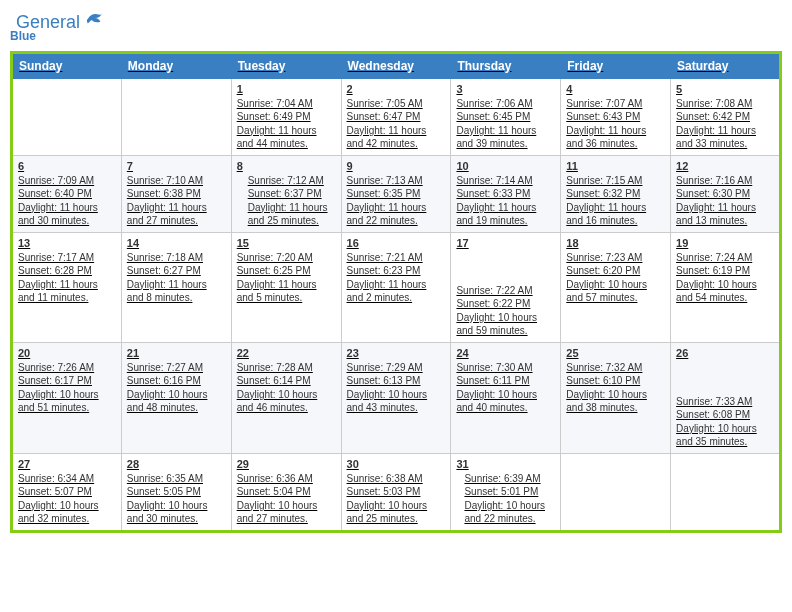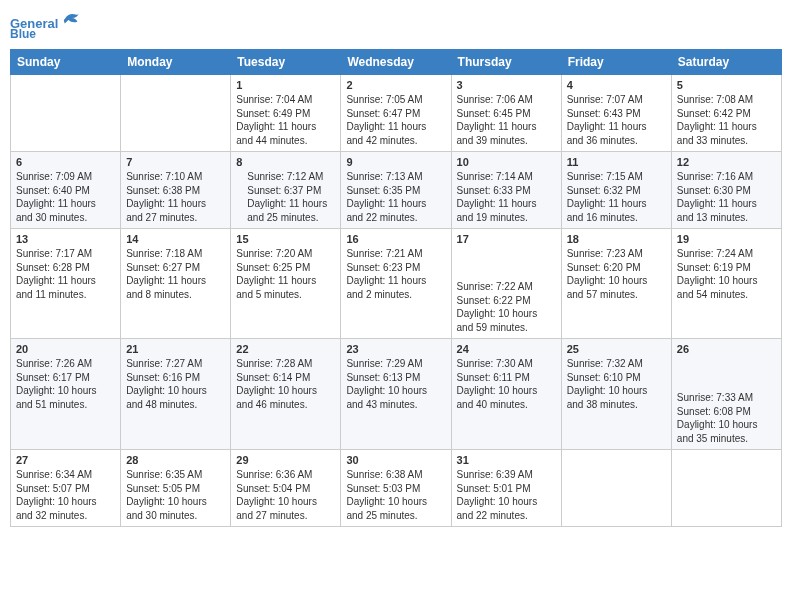--- a/index.html
+++ b/index.html
@@ -20,24 +20,25 @@
       display: flex;
       justify-content: space-between;
       align-items: flex-start;
       margin-bottom: 8px;
     }
     .logo {
       display: flex;
       align-items: center;
     }
     .logo-text {
-      font-size: 13px;
-      font-weight: bold;
+      font-size: 18px;
+      font-weight: normal;
       color: #333;
       line-height: 1.1;
+      margin-left: 6px;
     }
     .logo-text span {
       color: #3a7fc1;
     }
     .logo-icon {
       width: 18px;
       height: 18px;
       margin-left: 1px;
     }
     .title-block {
@@ -49,21 +50,22 @@
       color: #333;
       line-height: 1.1;
     }
     .location {
       font-size: 15px;
       color: #555;
     }
     .calendar {
       width: 100%;
       border-collapse: collapse;
-      border: 1px solid #84cc16;
+      border: 3px solid #84cc16;
+      text-decoration: underline;
     }
     .calendar th {
       background: #3a7fc1;
       color: #fff;
       font-size: 12px;
       font-weight: bold;
       padding: 5px 6px;
       text-align: left;
       border: 1px solid #3a7fc1;
     }
@@ -348,21 +350,21 @@
           </td>
           <td>
             <span class="day-num">30</span>
             <div class="day-info" style="white-space: pre-line;">Sunrise: 6:38 AM
 Sunset: 5:03 PM
 Daylight: 10 hours
 and 25 minutes.</div>
           </td>
           <td>
             <span class="day-num">31</span>
-            <div class="day-info" style="white-space: pre-line;">Sunrise: 6:39 AM
+            <div class="day-info" style="white-space: pre-line; margin-left: 8px;">Sunrise: 6:39 AM
 Sunset: 5:01 PM
 Daylight: 10 hours
 and 22 minutes.</div>
           </td>
           <td class="empty-cell"></td>
           <td class="empty-cell"></td>
         </tr>
       </tbody>
   </table>
 </div>

